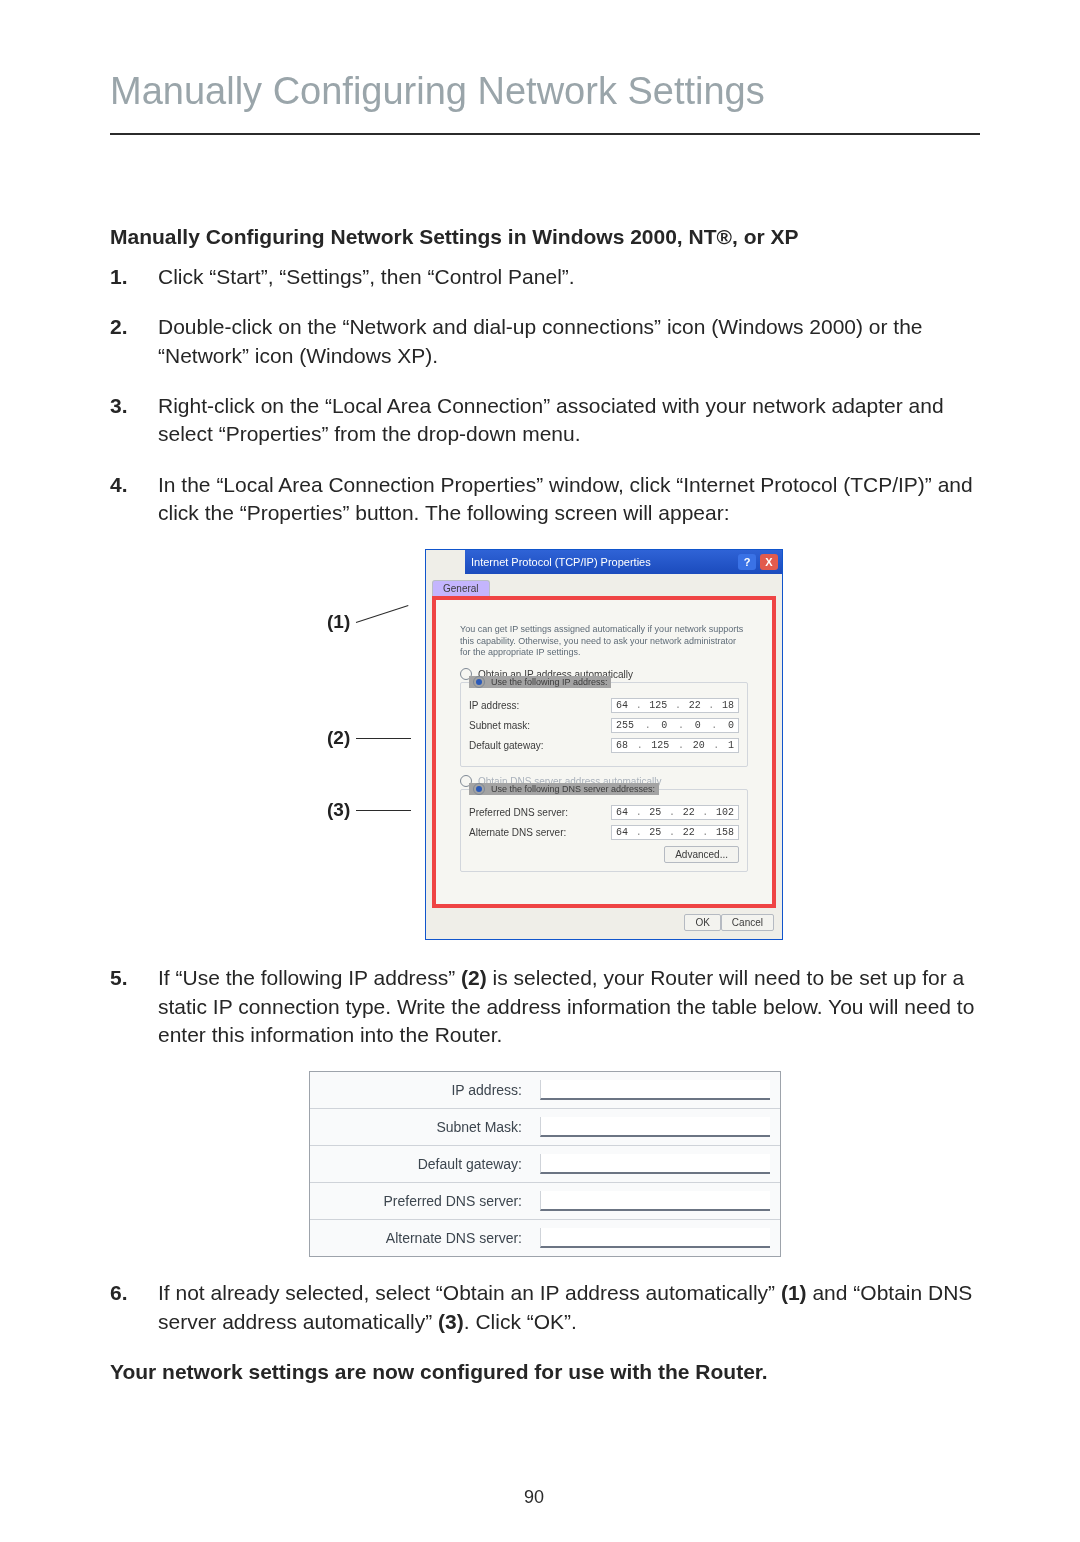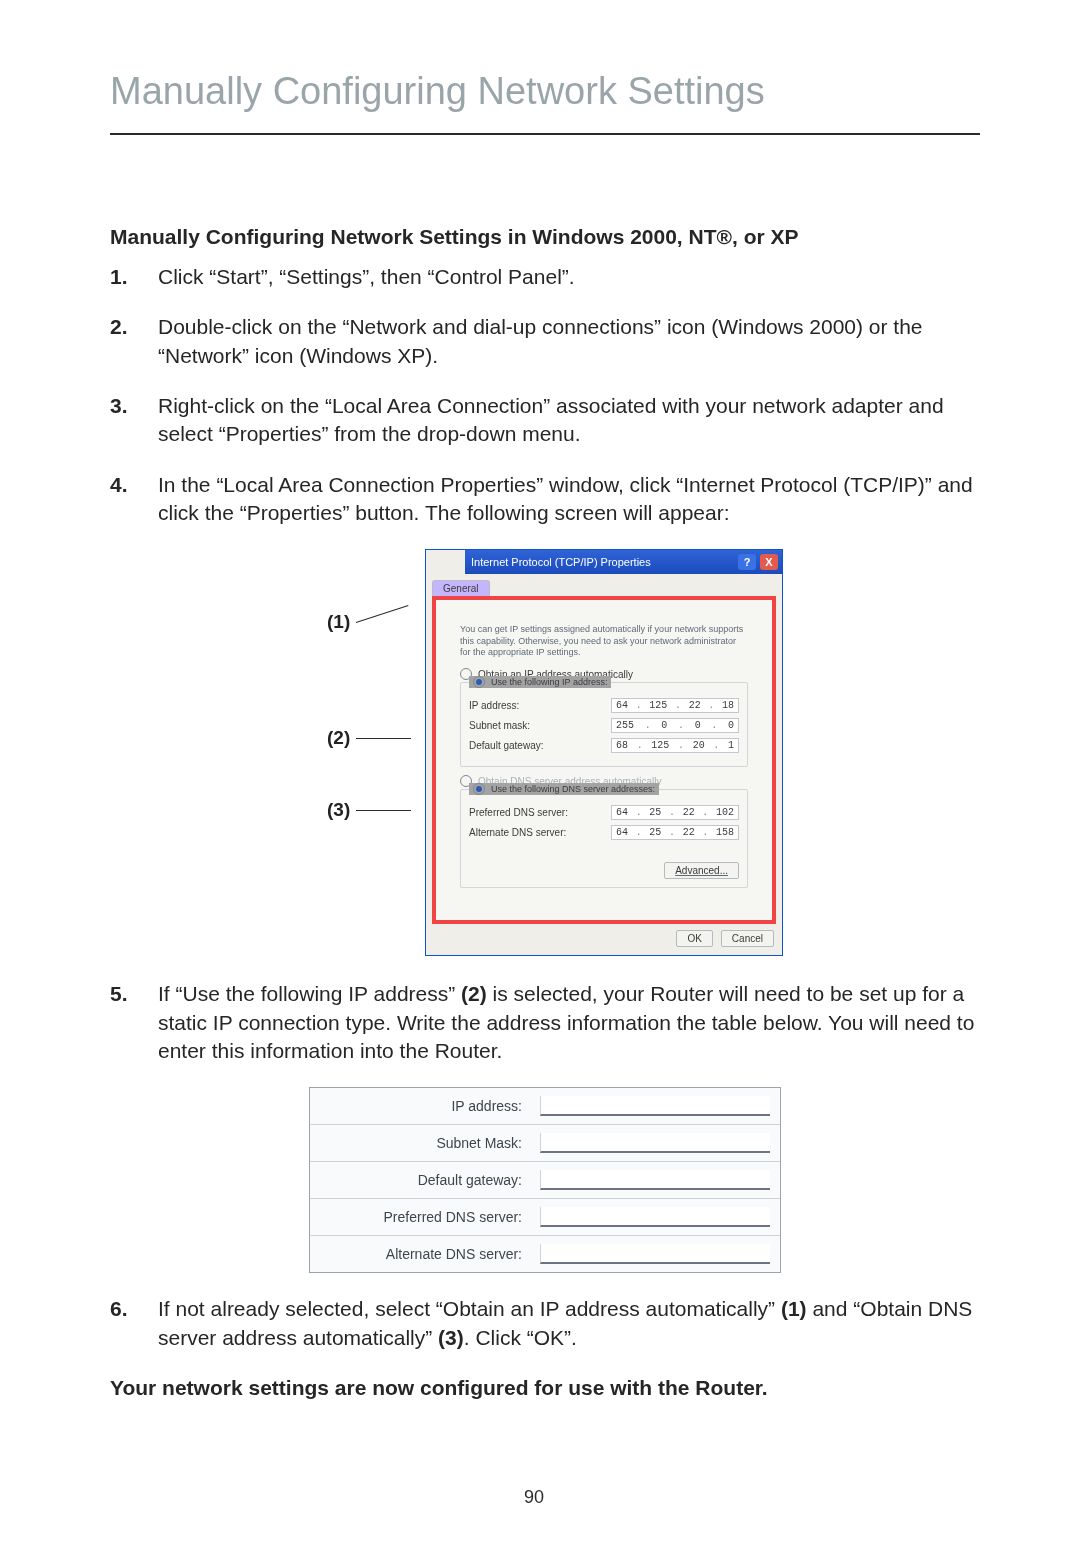--- a/index.html
+++ b/index.html
@@ -128,22 +128,22 @@
   .ipbox {
     display:flex; gap:4px; align-items:center;
     border:1px solid #c3c8cf; padding:1px 4px; background:#fff; font-family:"Courier New", monospace;
     font-size:10px; color:#3b3b3b; min-width:118px; justify-content:space-between;
   }
   .dot-sep { color:#888; }
   .btn {
     display:inline-block; border:1px solid #b5bac2; background:#f3f3ef;
     padding:2px 10px; font-size:10px; color:#3b3b3b; border-radius:2px;
   }
-  .dlg-foot { display:flex; justify-content:flex-end; gap:8px; padding:0 8px 8px 8px; }
-  .adv-row { display:flex; justify-content:flex-end; margin-top:22px;text-decoration:underline; }
+  .dlg-foot { display:flex; justify-content:flex-end; padding:0 8px 8px 8px; }
+  .adv-row { display:flex; justify-content:flex-end; margin-top:6px; }
 
   
   .tablefig {
     width:470px; margin:2px auto 22px auto;
     border:1px solid #9da3ab;
     background:#f9fafb;
   }
   .tablefig .trow { display:flex; border-bottom:1px solid #cfd3d9; }
   .tablefig .trow:last-child { border-bottom:none; }
   .tablefig .tlbl {

